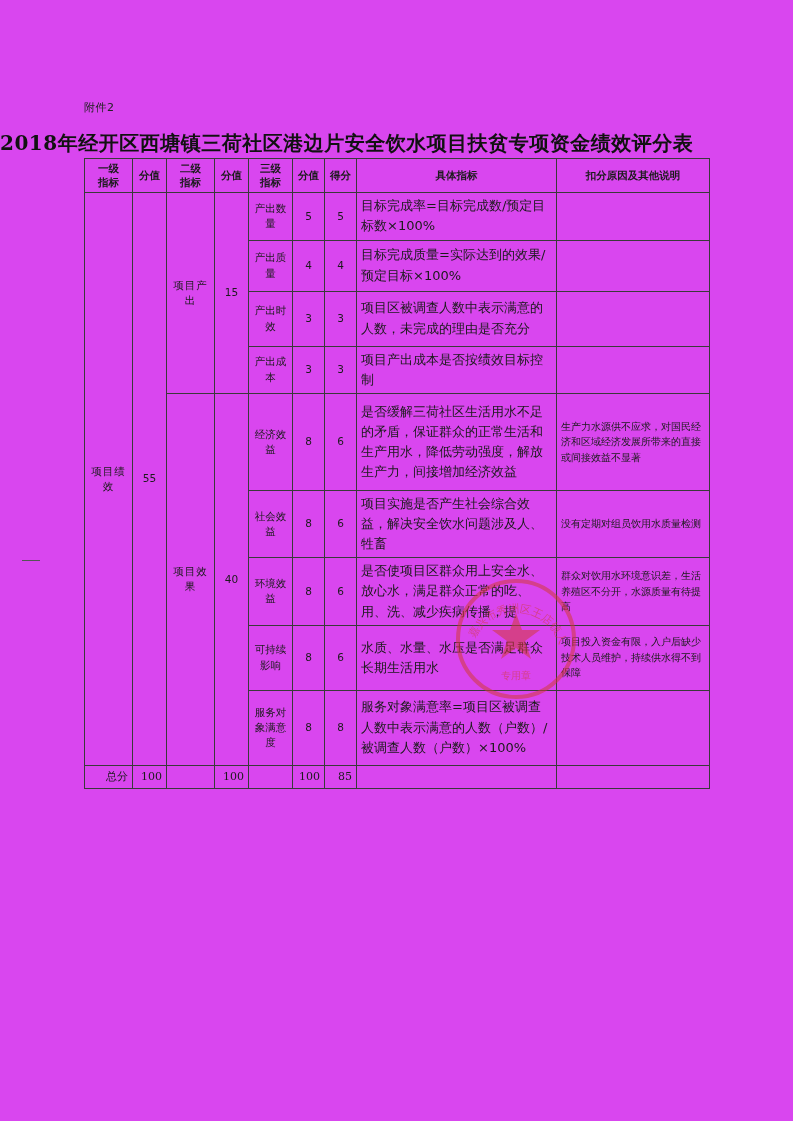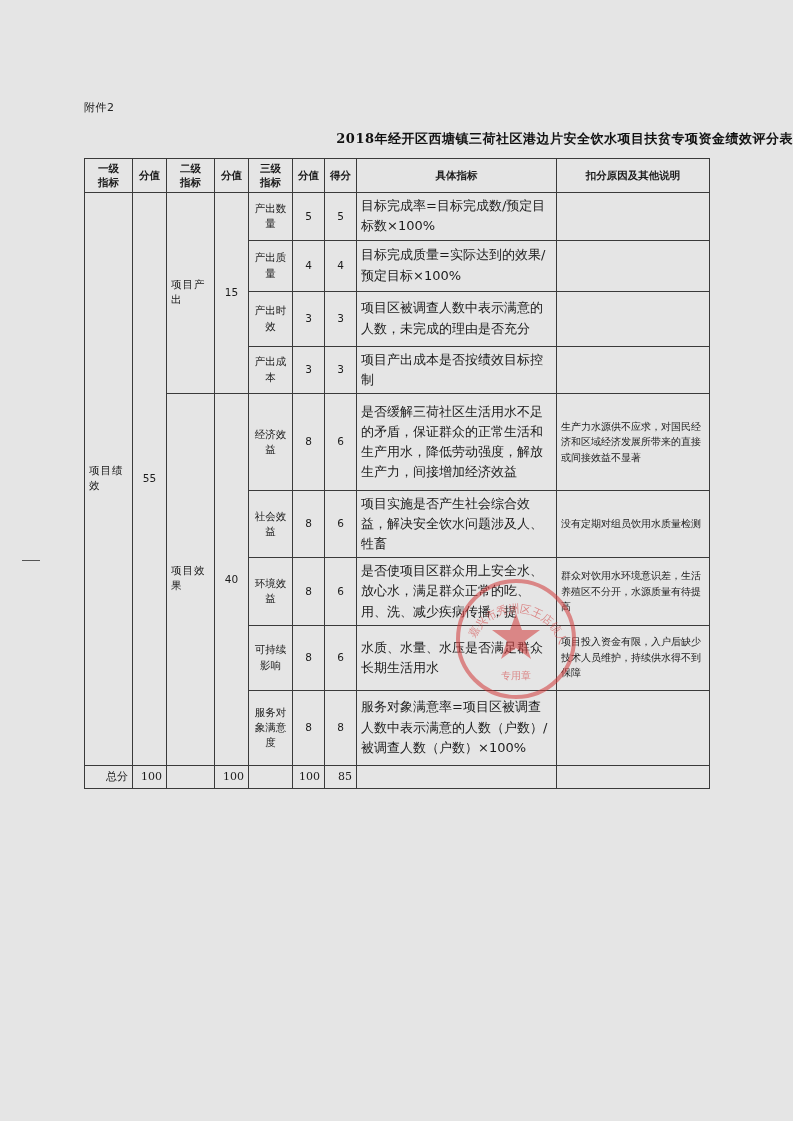--- a/index.html
+++ b/index.html
@@ -11,38 +11,38 @@
     width: 793px;
     height: 1121px;
     position: relative;
     font-family: "DejaVu Sans", sans-serif;
     color: #1a1a1a;
     overflow: hidden;
   }
   .page {
     position: absolute;
     inset: 0;
-    background: #e5e5e5;
+    background: #d946ef;
   }
   .attach-label {
     position: absolute;
     left: 84px;
     top: 100px;
     font-size: 11px;
     font-family: "DejaVu Sans", sans-serif;
     color: #222;
     letter-spacing: 0.5px;
   }
   .doc-title {
     position: absolute;
     left: 0;
     right: 0;
     top: 130px;
-    text-align: right;
-    font-size: 13px;
+    text-align: left;
+    font-size: 20px;
     font-weight: bold;
     font-family: "DejaVu Serif", serif;
     color: #111;
     letter-spacing: 0.5px;
   }
   table.score {
     position: absolute;
     left: 84px;
     top: 158px;
     width: 625px;
@@ -62,22 +62,22 @@
     text-align: center;
     font-family: "DejaVu Serif", serif;
     font-size: 10.5px;
   }
   .c-center { text-align: center; }
   .narrow-head {
     line-height: 1.3;
     margin-left: 12px;
   }
   .vert-label {
-    text-align: left;
-    font-family: Liberation Mono, monospace;
+    text-align: center;
+    font-family: Liberation Sans, sans-serif;
     letter-spacing: 1px;
     margin-left: 48px;
   }
   .wrap-narrow {
     text-align: center;
     word-break: break-all;
   }
   .desc {
     text-align: left;
     font-family: "DejaVu Sans", sans-serif;

